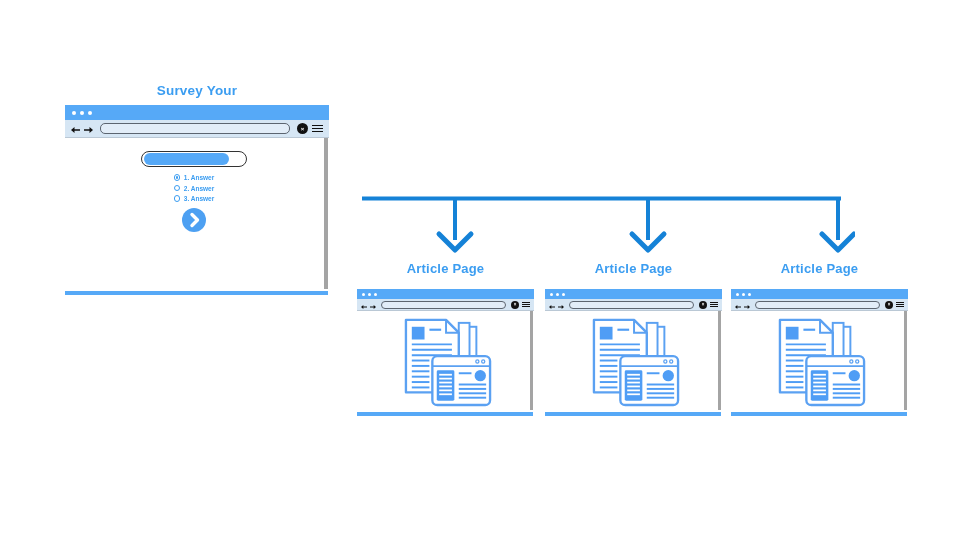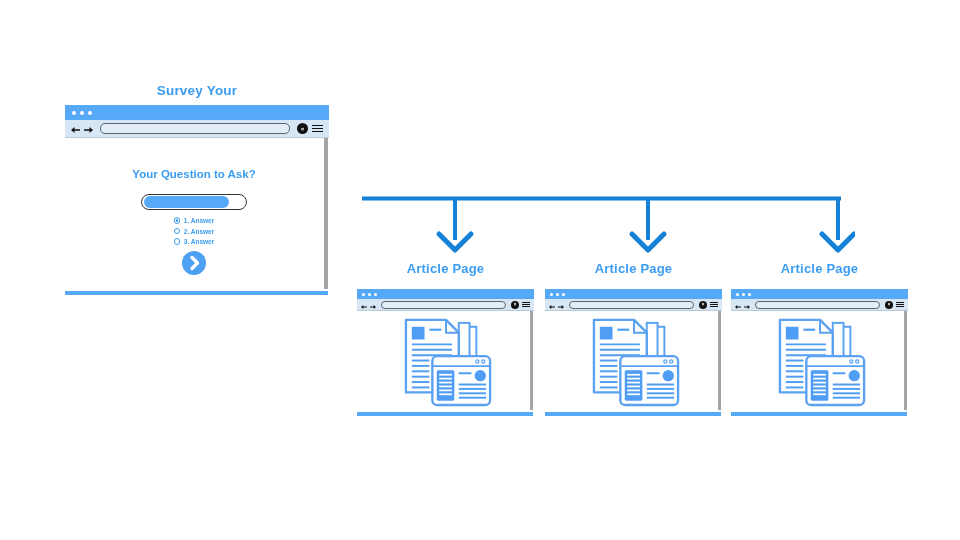--- a/index.html
+++ b/index.html
@@ -135,21 +135,20 @@
     </span>
     <span class="url-bar"></span>
     <span class="profile-icon">×</span>
     <span class="menu-icon">
         <i></i>
         <i></i>
         <i></i>
       </span>
   </div>
   <div class="survey-content">
-    <div class="survey-question">Your Question to Ask?</div>
     <div class="progress-bar">
       <div class="progress-fill" style="width: 85%;"></div>
     </div>
     <div class="radio-group">
       <div class="radio-row">
         <span class="radio selected"></span>
         <span class="radio-label">1. Answer</span>
       </div>
       <div class="radio-row">
         <span class="radio"></span>

